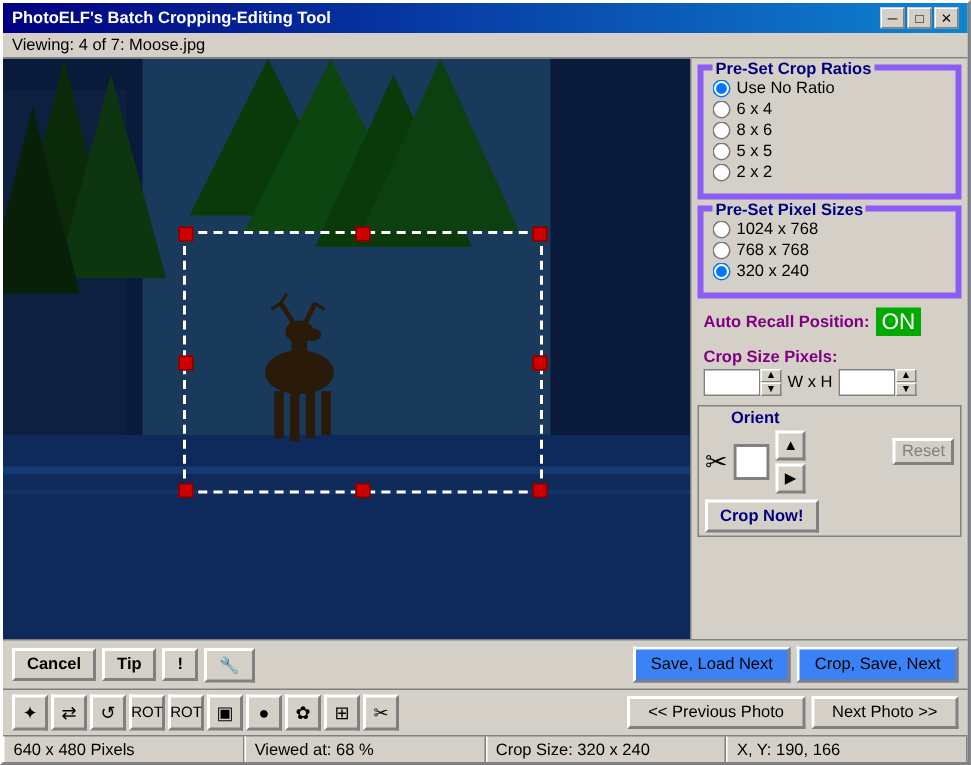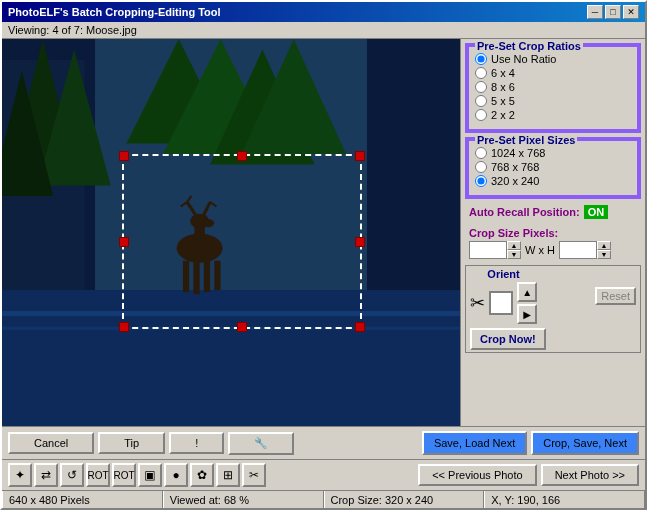--- a/index.html
+++ b/index.html
@@ -145,23 +145,23 @@
     .auto-recall-row {
       display: flex;
       align-items: center;
       gap: 4px;
       font-size: 11px;
     }
     .auto-recall-label { font-weight: bold; color: #800080; }
     .on-badge {
       background: #00aa00;
       color: white;
-      font-weight: bold;
+      font-weight: normal;
       padding: 1px 4px;
-      font-size: 11px;
+      font-size: 15px;
     }
     .crop-size-label { font-size: 11px; font-weight: bold; color: #800080; }
     .spinbox-group {
       display: flex;
       align-items: center;
       gap: 4px;
       margin-top: 2px;
     }
     .spinbox {
       display: flex;
@@ -257,21 +257,22 @@
     .bottom-buttons {
       border-top: 1px solid #808080;
       padding: 4px 6px;
       display: flex;
       align-items: center;
       gap: 4px;
       background: #d4d0c8;
       flex-shrink: 0;
     }
     .bottom-buttons .win-button {
-      padding: 3px 24px;
+      padding: 3px 8px;
+      font-weight: bold;
     }
     .action-buttons {
       display: flex;
       gap: 4px;
       margin-left: auto;
     }
     .large-btn {
       background: #3b82f6;
       border: 2px solid #fff;
       border-right-color: #808080;

